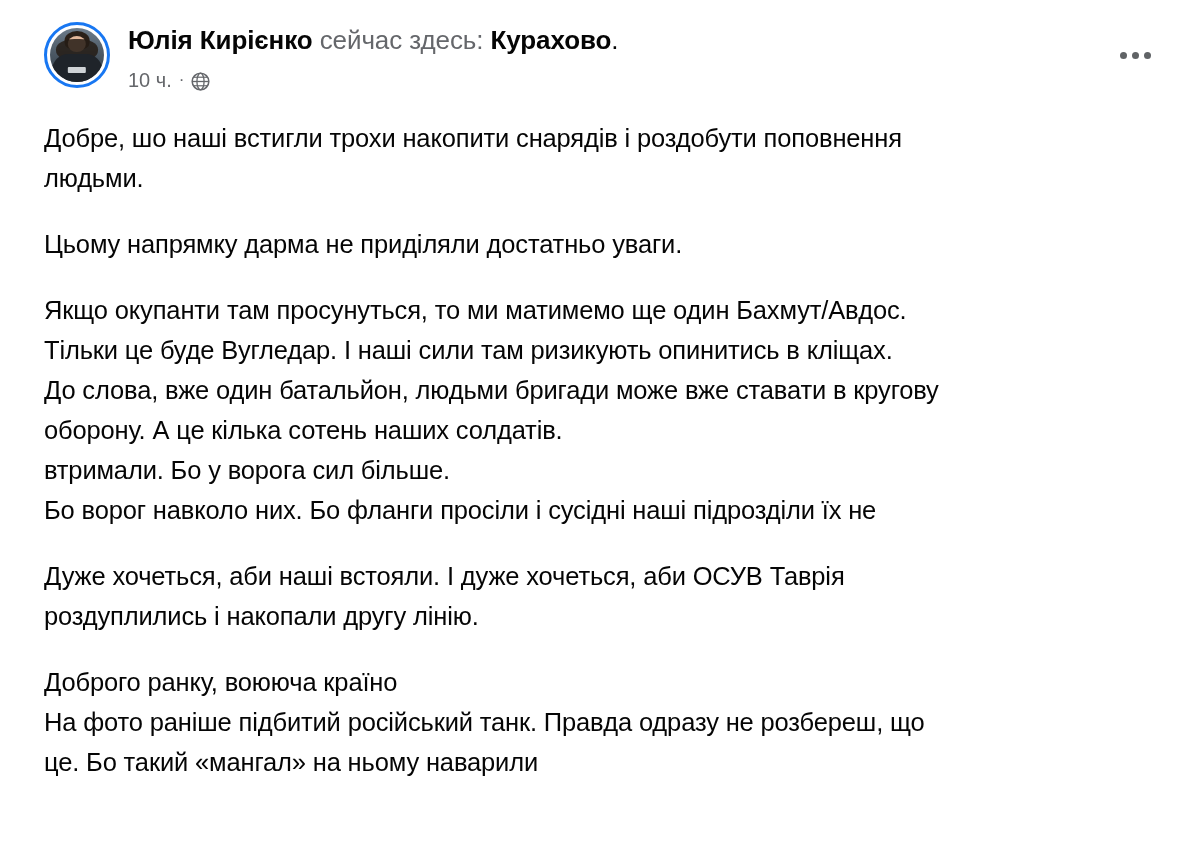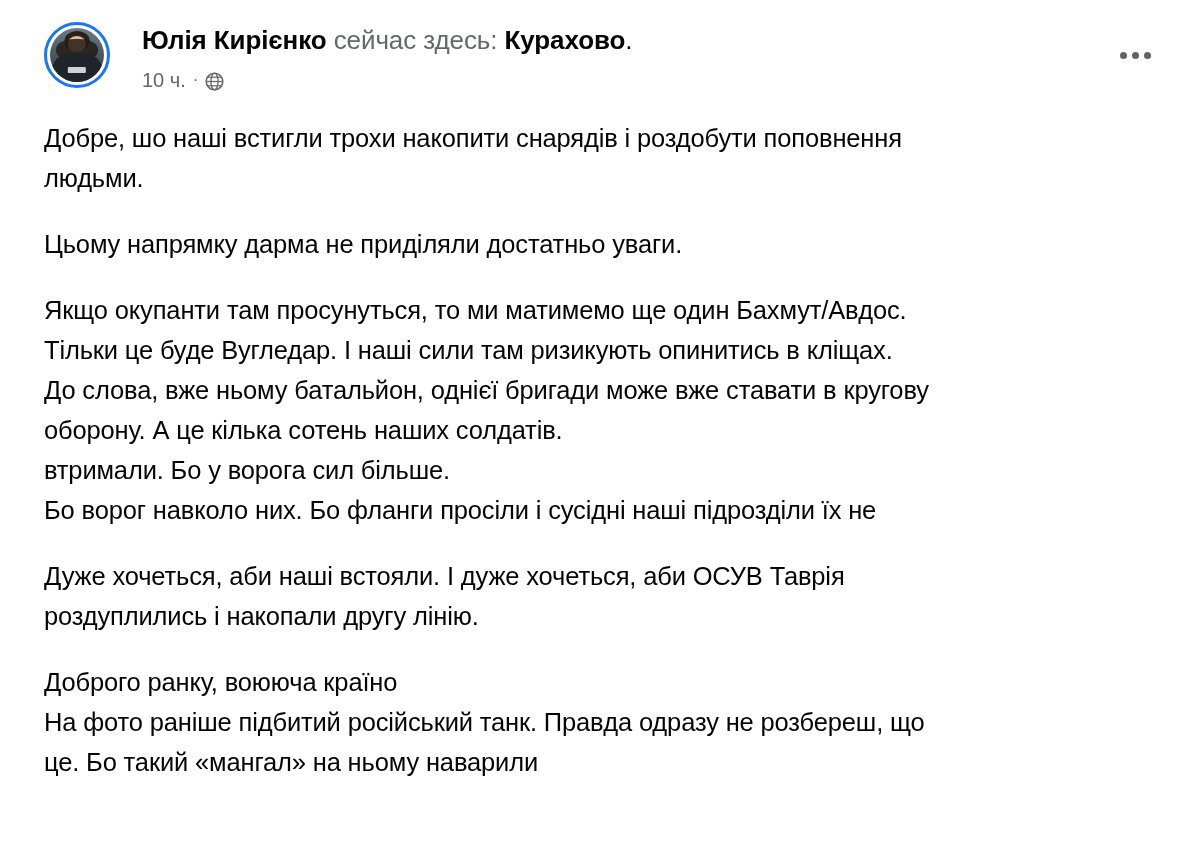--- a/index.html
+++ b/index.html
@@ -23,21 +23,20 @@
     padding: 18px 44px 0 44px;
     position: relative;
   }
 
   
   .post-header {
     display: flex;
     align-items: flex-start;
     padding-top: 4px;
     position: relative;
-    gap: 14px;
   }
 
   .avatar-wrap {
     width: 66px;
     height: 66px;
     border-radius: 50%;
     flex: 0 0 66px;
     padding: 3px;
     box-sizing: border-box;
     background: #ffffff;
@@ -246,21 +245,21 @@
       <span class="line">людьми.</span>
     </p>
 
     <p class="para">
       <span class="line">Цьому напрямку дарма не приділяли достатньо уваги.</span>
     </p>
 
     <p class="para">
       <span class="line">Якщо окупанти там просунуться, то ми матимемо ще один Бахмут/Авдос.</span>
       <span class="line">Тільки це буде Вугледар. І наші сили там ризикують опинитись в кліщах.</span>
-      <span class="line">До слова, вже ньому батальйон, однієї бригади може вже ставати в кругову</span>
+      <span class="line">До слова, вже один батальйон, людьми бригади може вже ставати в кругову</span>
       <span class="line">оборону. А це кілька сотень наших солдатів.</span>
       <span class="line">втримали. Бо у ворога сил більше.</span>
       <span class="line">Бо ворог навколо них. Бо фланги просіли і сусідні наші підрозділи їх не</span>
     </p>
 
     <p class="para">
       <span class="line">Дуже хочеться, аби наші встояли. І дуже хочеться, аби ОСУВ Таврія</span>
       <span class="line">роздуплились і накопали другу лінію.</span>
     </p>
 

